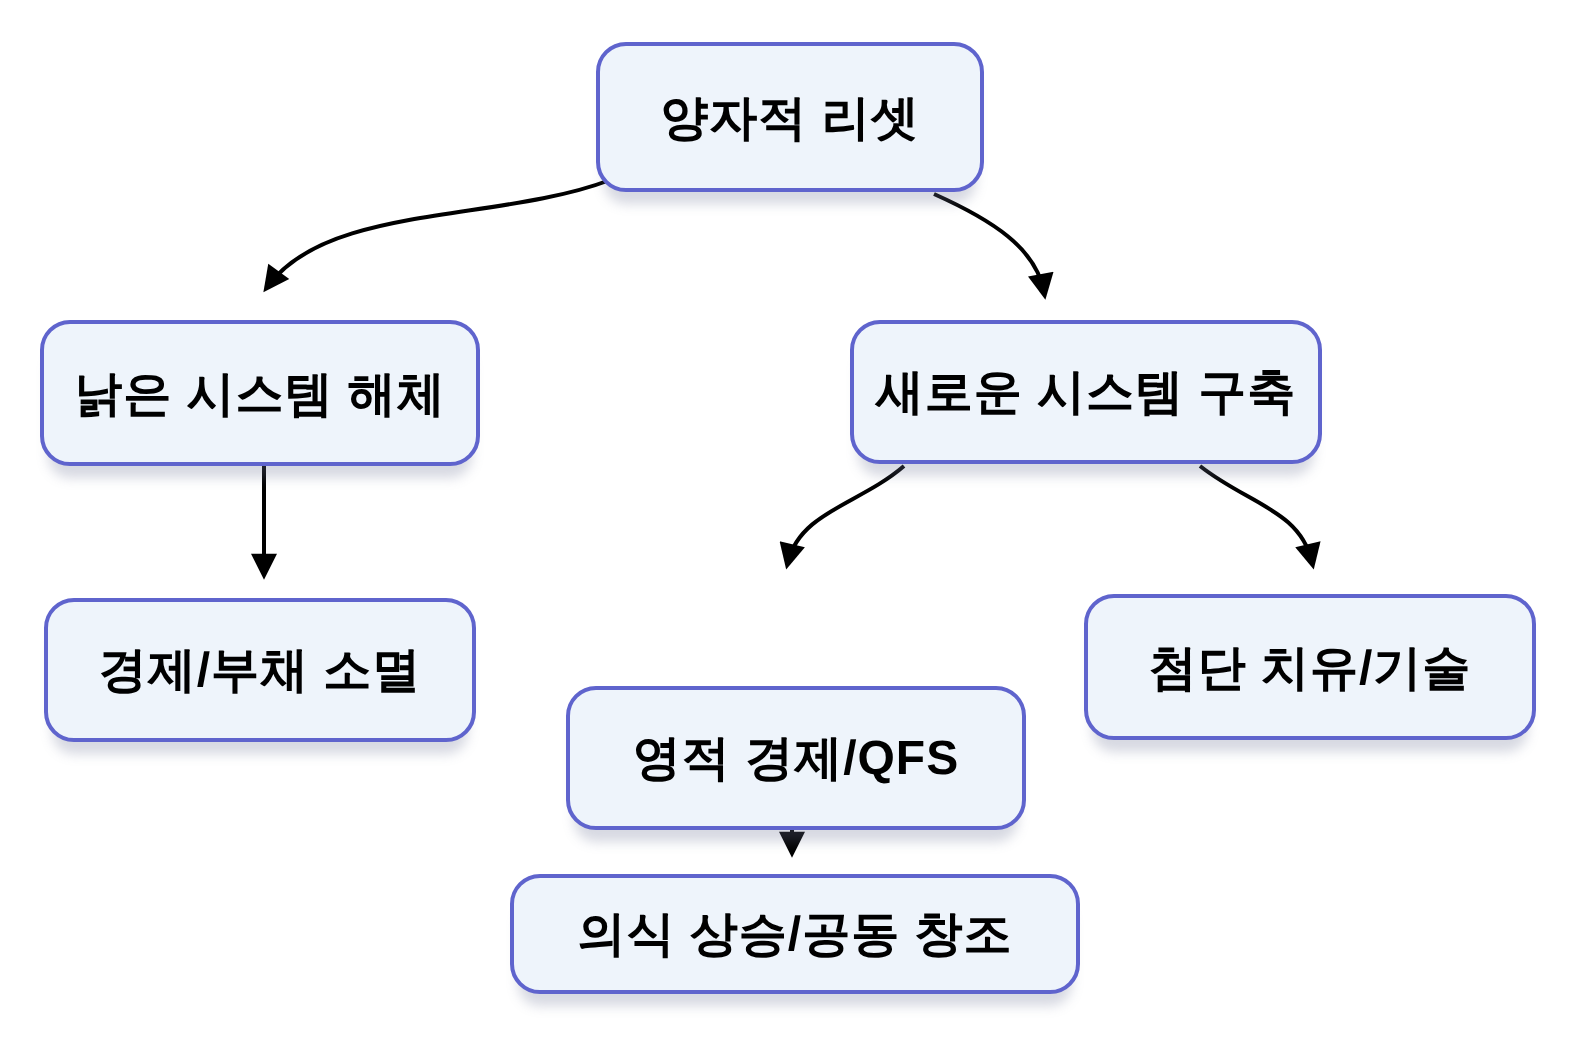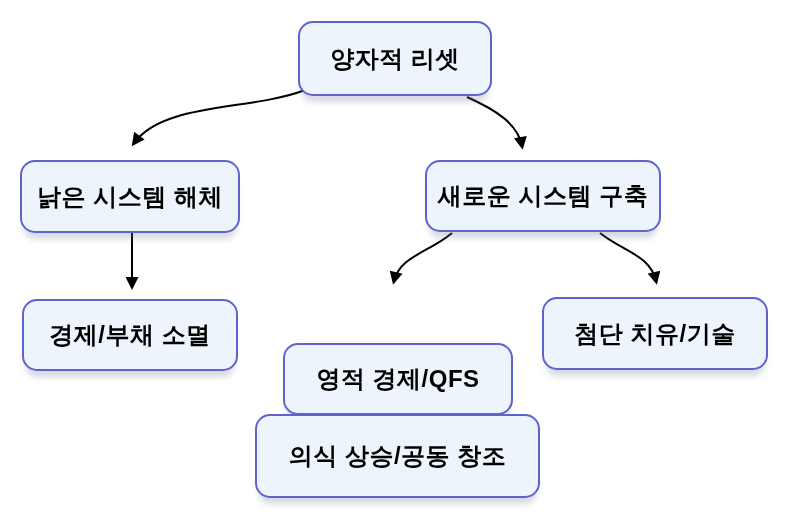--- a/index.html
+++ b/index.html
@@ -39,21 +39,21 @@
     letter-spacing: 0.5px;
     white-space: nowrap;
     text-align: center;
   }
   .node-root            { left: 298px; top:  21px; width: 194px; height: 75px; }
   .node-old-system      { left:  20px; top: 160px; width: 220px; height: 73px; }
   .node-new-system      { left: 407px; top: 160px; width: 236px; height: 72px; margin-left: 18px; }
   .node-economy-debt    { left:  22px; top: 299px; width: 216px; height: 72px; }
   .node-spiritual-econ  { left: 283px; top: 299px; width: 230px; height: 72px; margin-top: 44px; }
   .node-advanced-heal   { left: 542px; top: 297px; width: 226px; height: 73px; justify-content: center; }
-  .node-consciousness   { left: 255px; top: 414px; width: 285px; height: 84px; }
+  .node-consciousness   { left: 255px; top: 437px; width: 285px; height: 60px; }
 </style>
 </head>
 <body>
 
 <div class="canvas">
 
   <svg class="edges-layer" width="790" height="530" viewBox="0 0 790 530" xmlns="http://www.w3.org/2000/svg">
     <defs>
       <marker id="arrowhead" viewBox="0 0 10 10" refX="7" refY="5" markerUnits="userSpaceOnUse" markerWidth="15" markerHeight="13" orient="auto">
         <path d="M0,0 L10,5 L0,10 Z" fill="#000000"></path>

